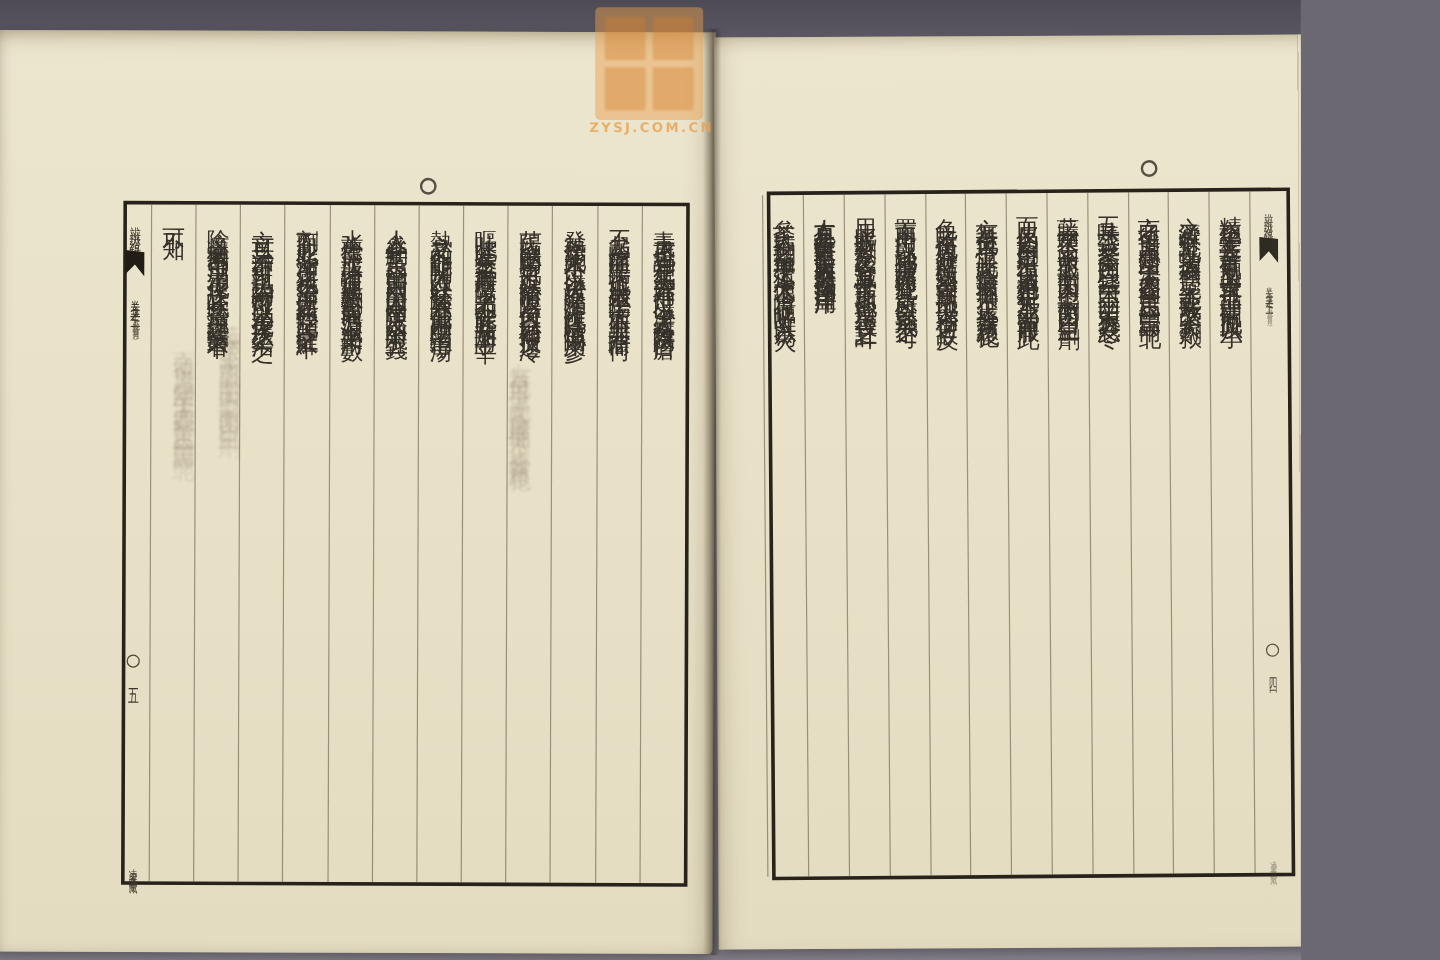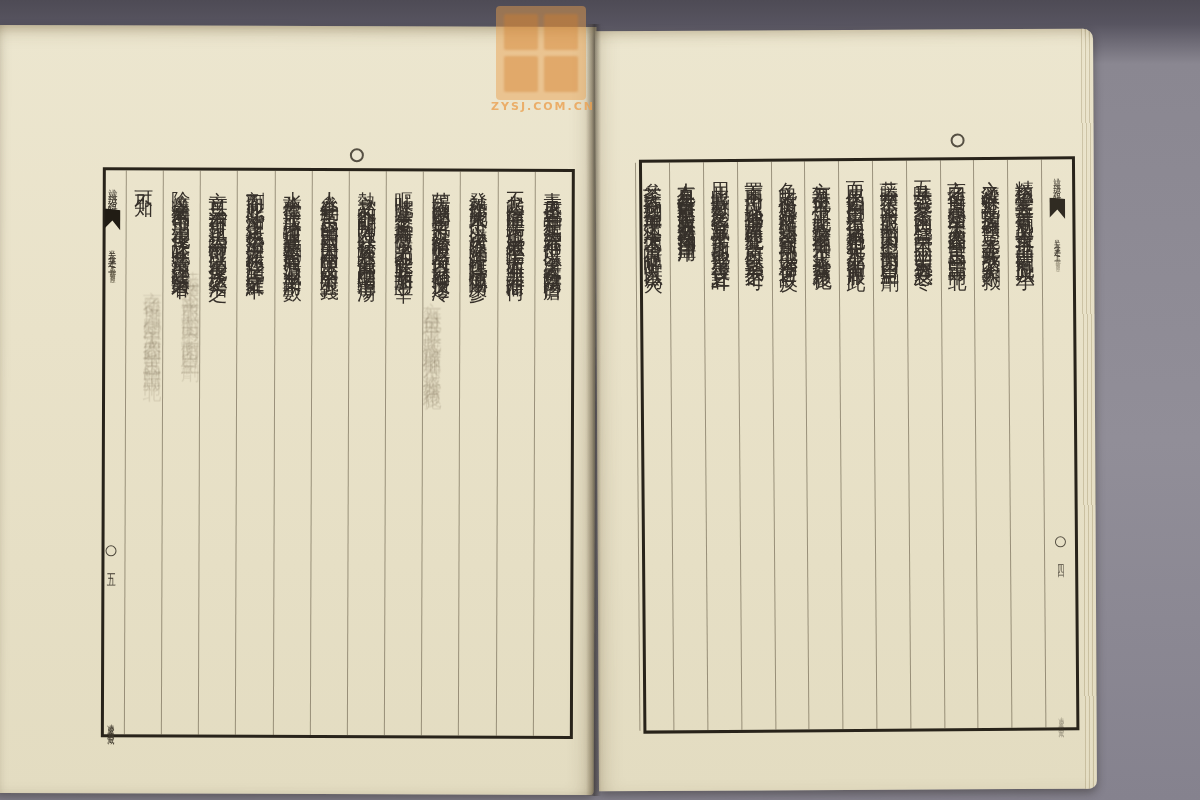--- a/index.html
+++ b/index.html
@@ -1,16 +1,16 @@
 <!DOCTYPE html>
 <html><head>
 <meta charset="utf-8">
 <style>
   html,body{margin:0;padding:0;background:#6b6872;}
-  .scene{position:relative;width:1200px;height:800px;overflow:hidden;
+  .scene{position:relative;width:1084px;height:800px;overflow:hidden;
          background:linear-gradient(180deg,#4e4b55 0%,#575460 3%,#8a8791 8%,#918e98 55%,#85828e 100%);
          font-family:"DejaVu Serif","Liberation Serif",serif;text-decoration:underline;}
   .page{position:absolute;background:linear-gradient(180deg,#ece6cf 0%,#e9e2c9 40%,#e3dcc1 100%);}
   .page-left{left:-4px;top:26px;width:599px;height:768px;transform:rotate(.2deg);
              border-radius:0 0 4px 0;
              box-shadow:inset -16px 0 22px -14px rgba(80,60,30,.45),
                         inset 0 14px 18px -12px rgba(120,100,60,.5),
                         inset 8px 0 14px -10px rgba(60,45,25,.5),
                         0 4px 10px rgba(30,25,20,.4);}
   .page-right{left:597px;top:30px;width:498px;height:760px;transform:rotate(-.3deg);

